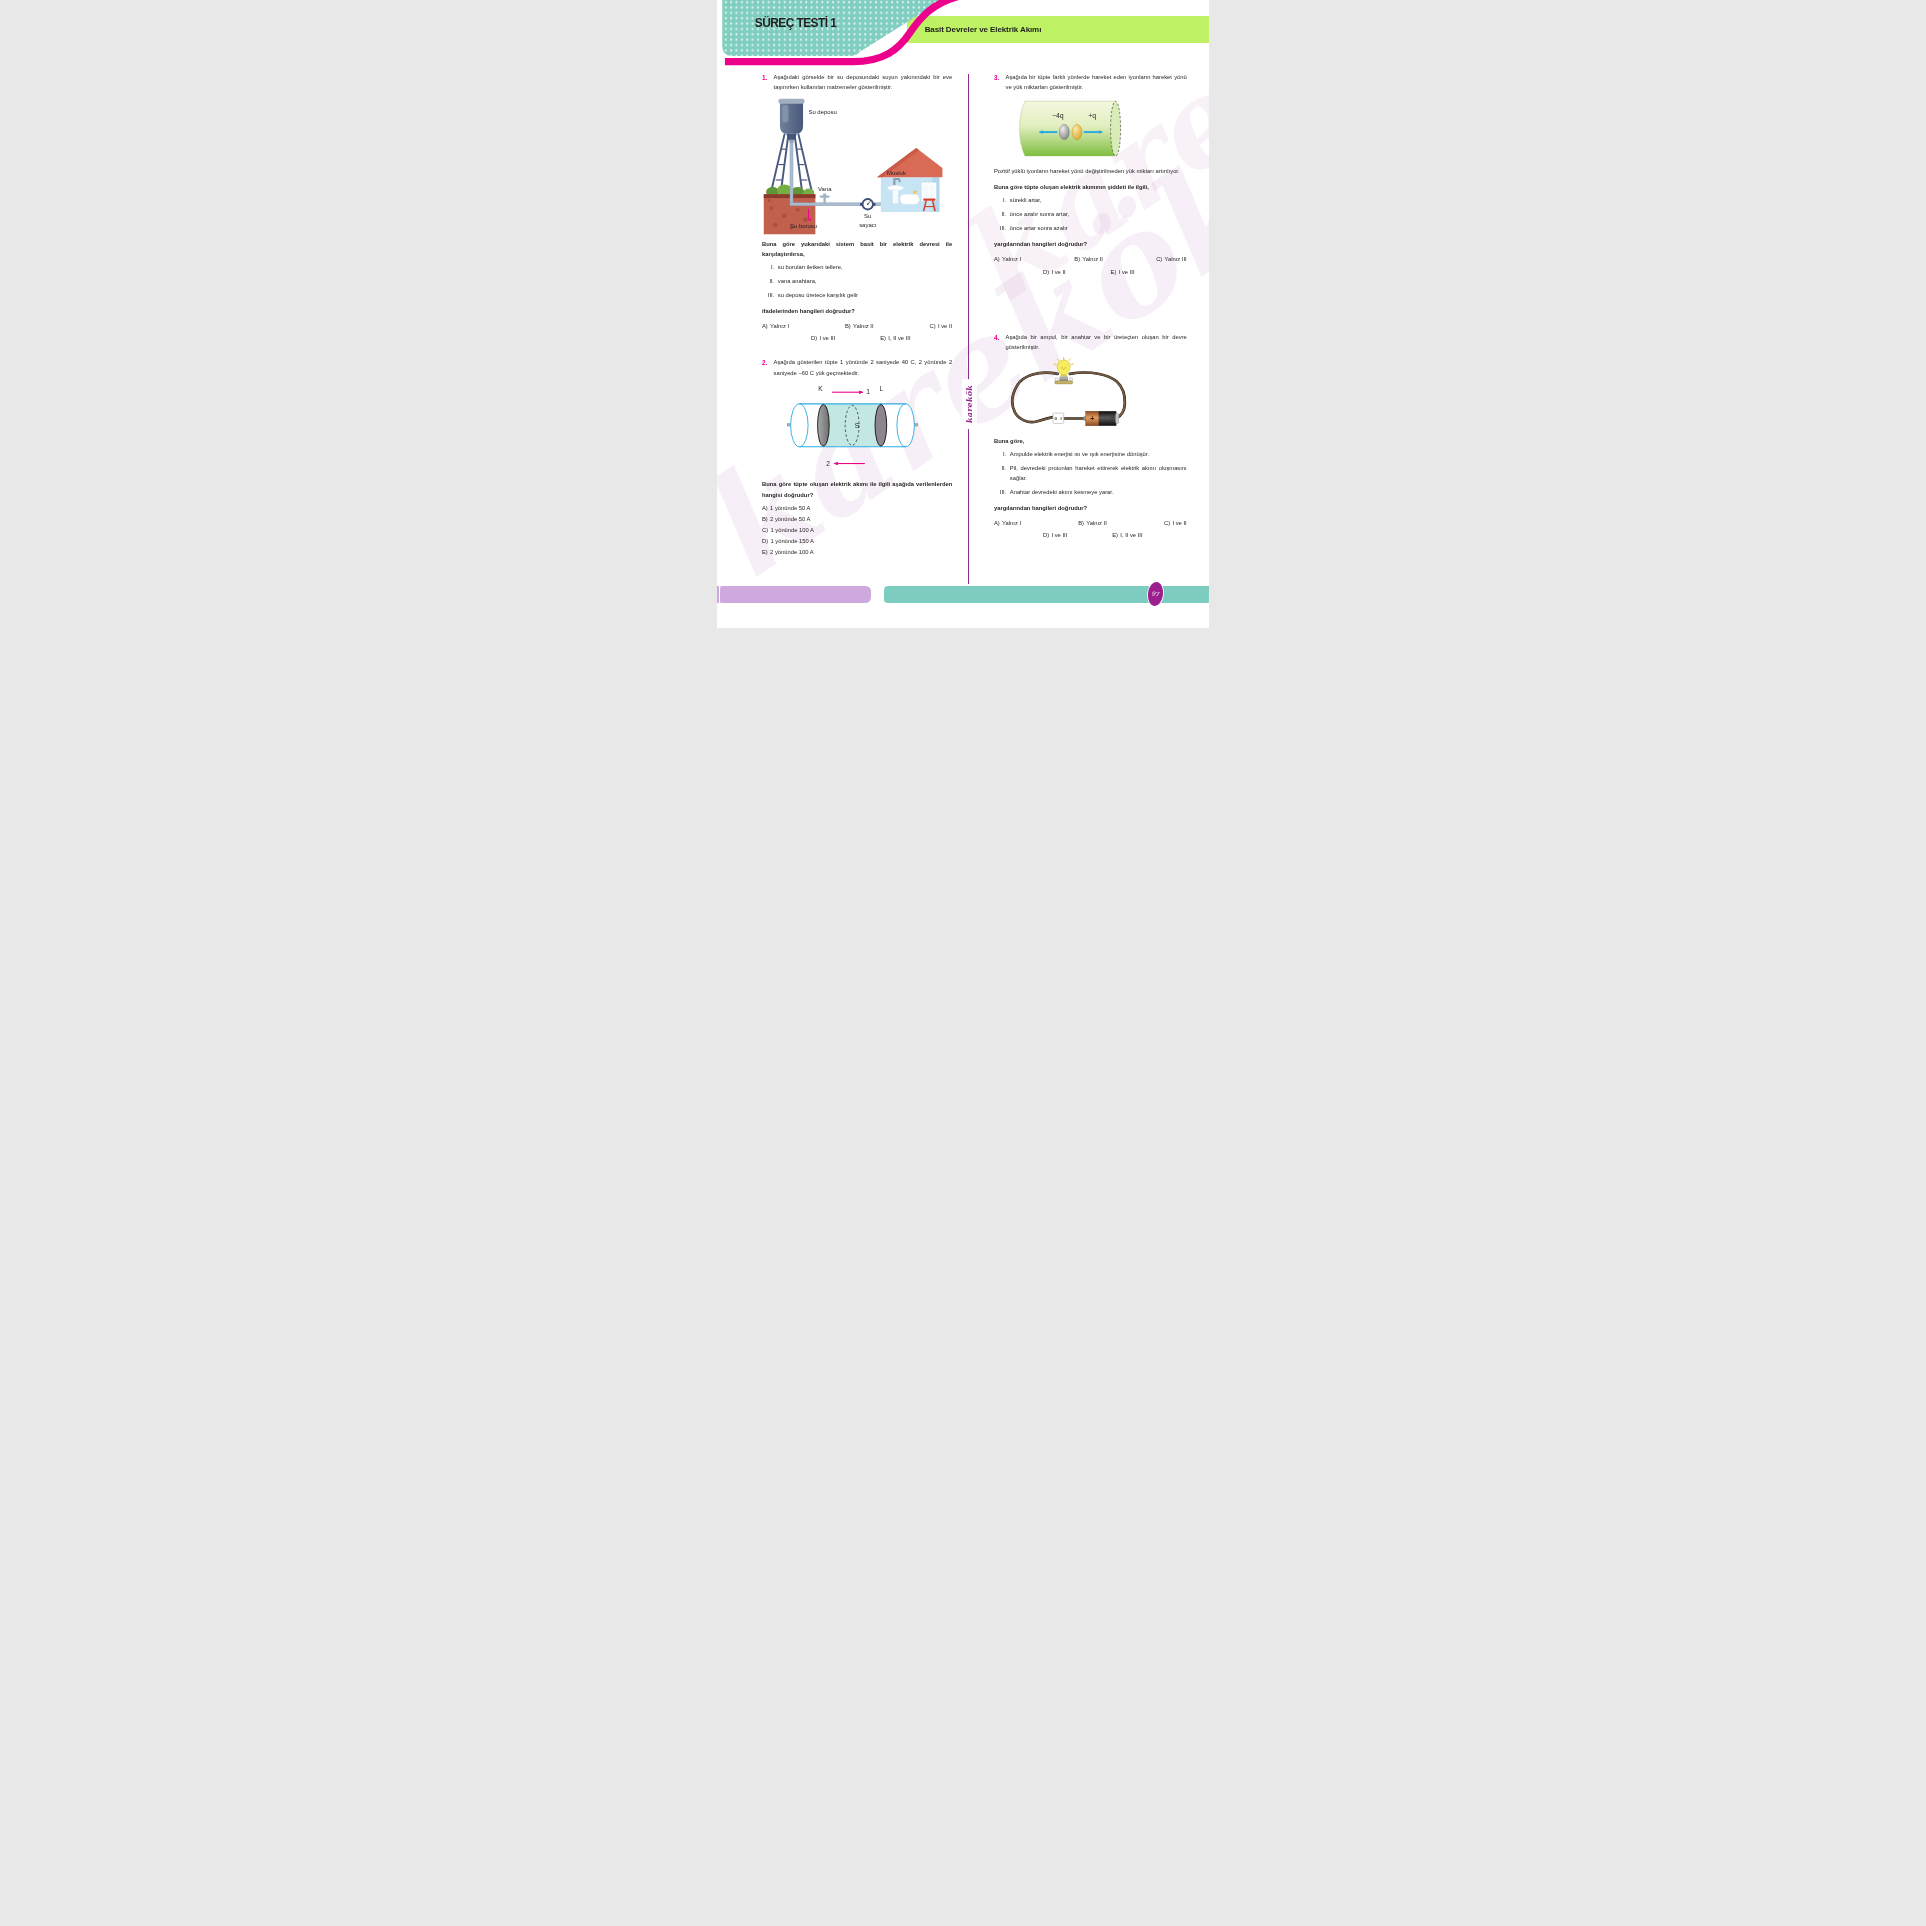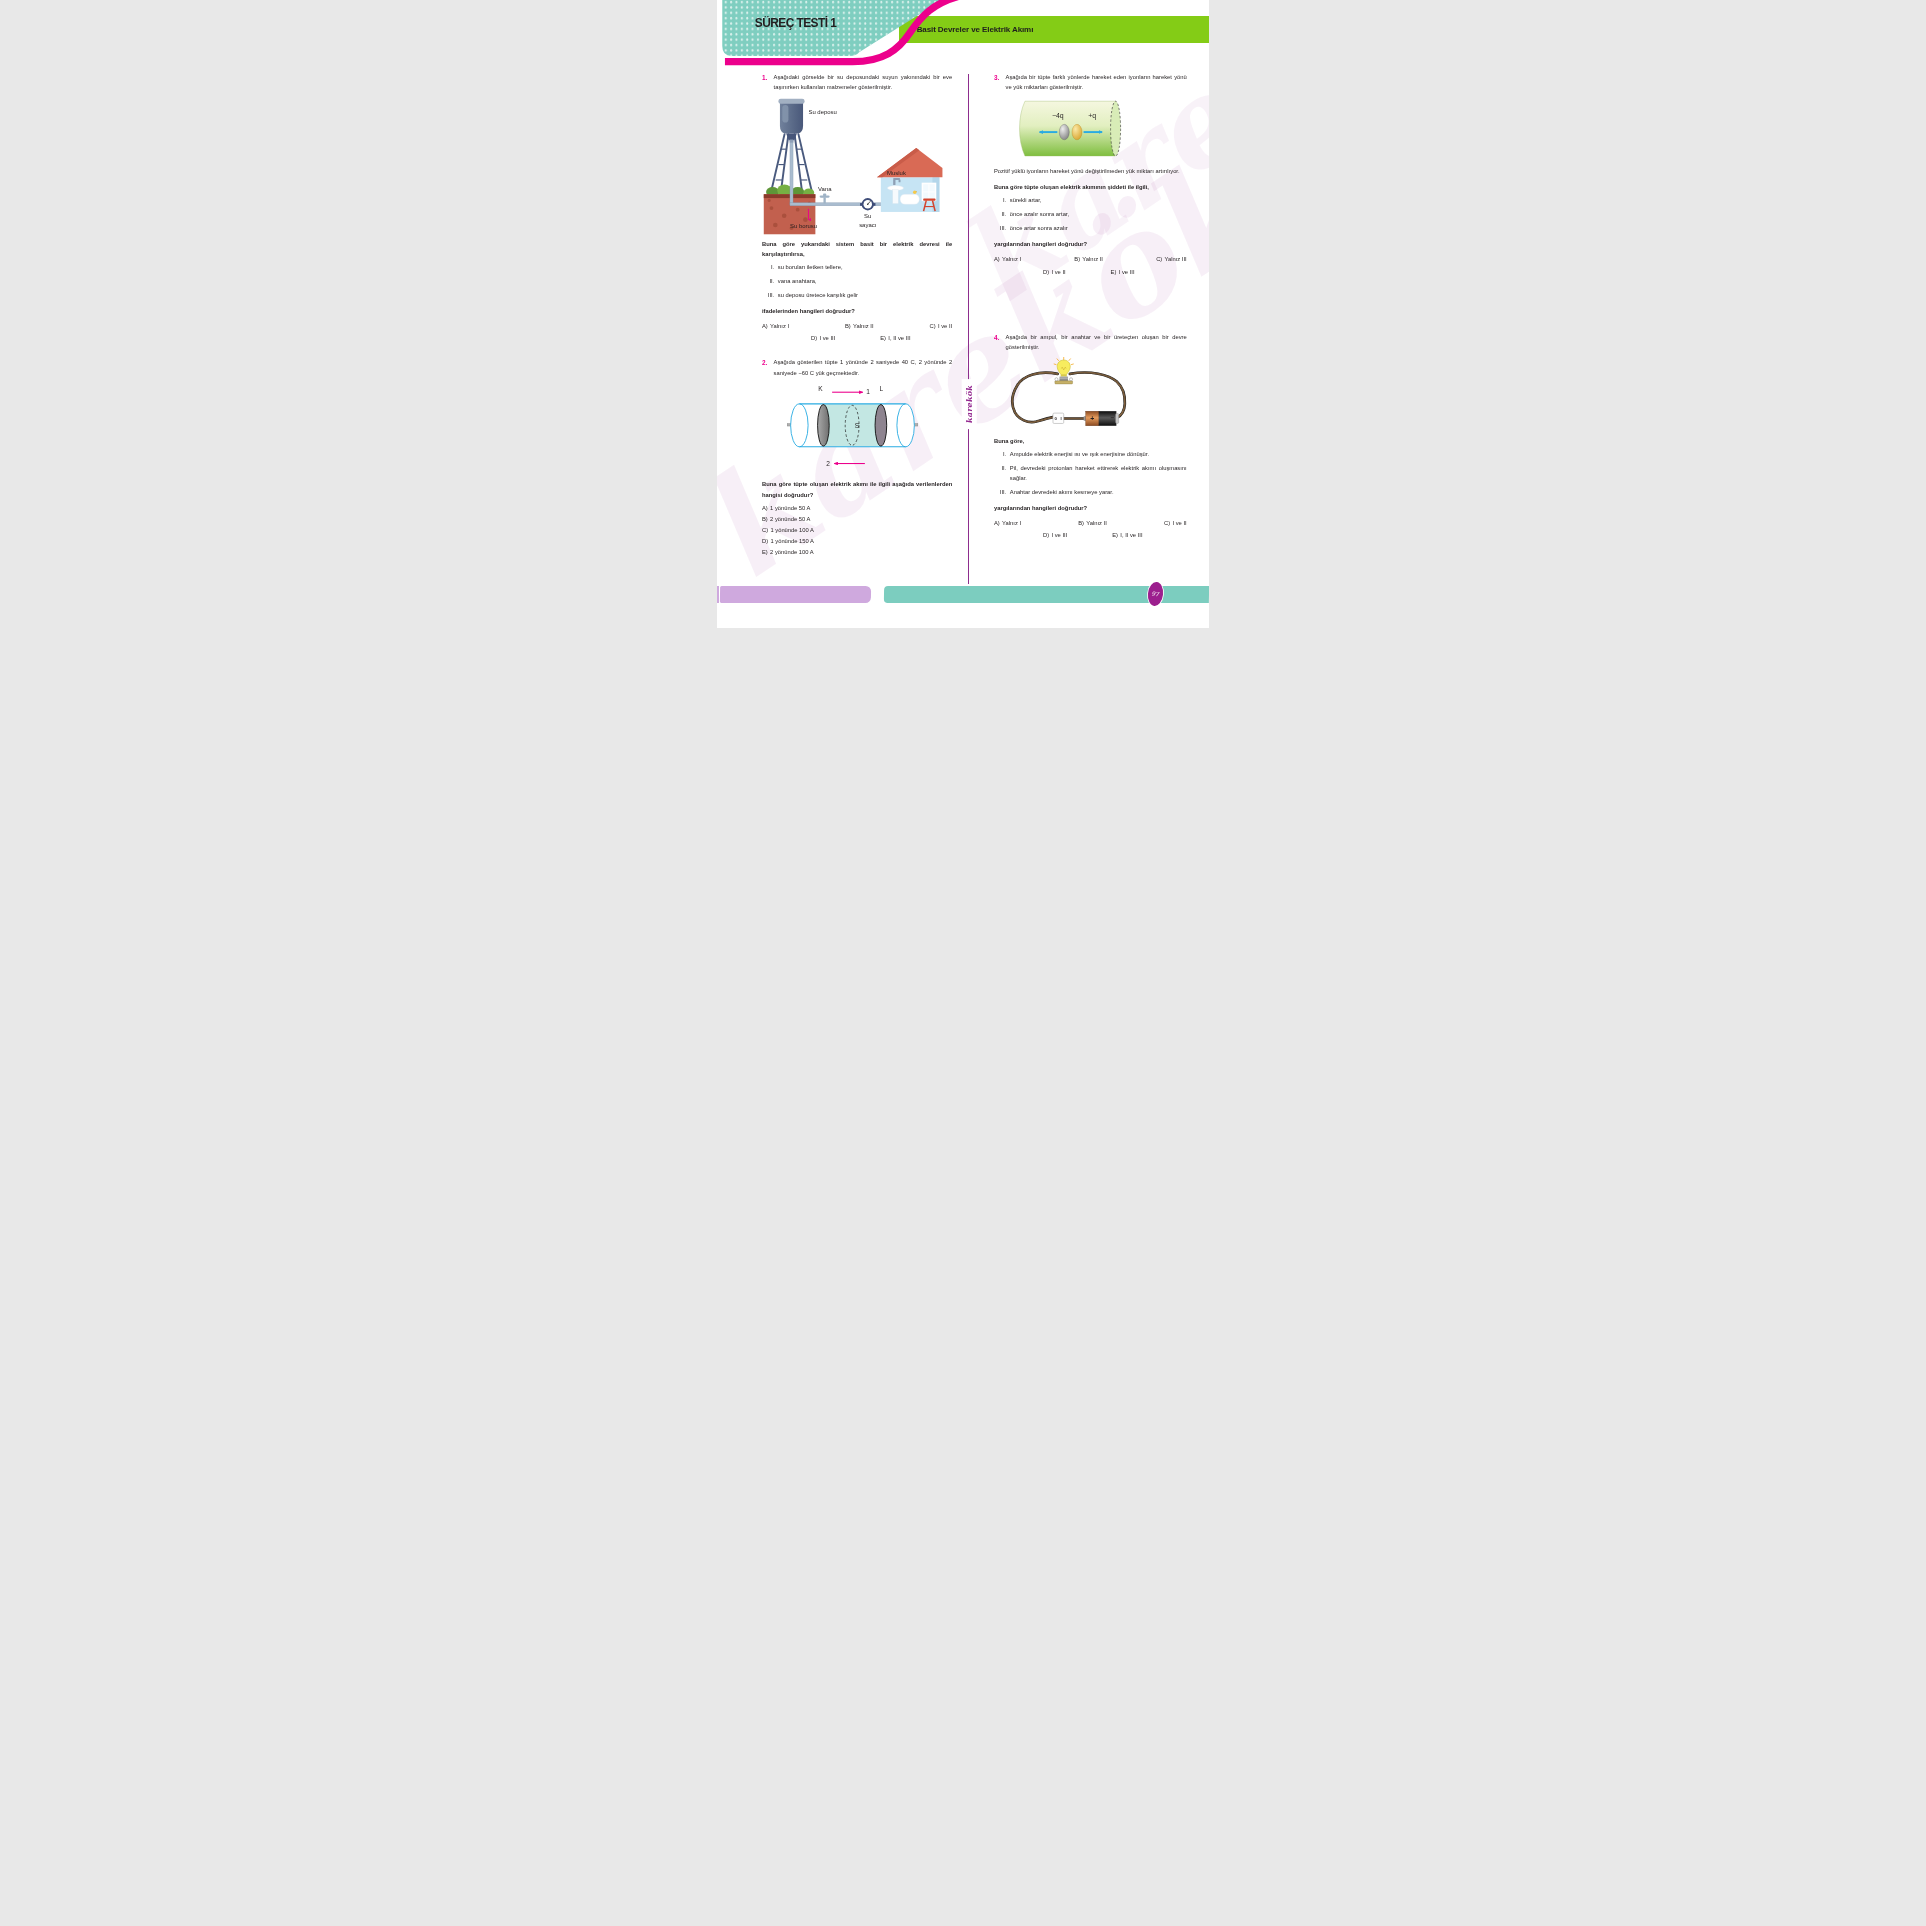--- a/index.html
+++ b/index.html
@@ -6,21 +6,21 @@
   .page{position:relative;width:492px;height:628px;margin:0 auto;background:#ffffff;
         overflow:hidden;font-family:"Liberation Sans",sans-serif;color:#231F20;}
 
   
   .wm{position:absolute;z-index:0;font-family:"DejaVu Serif",serif;font-style:italic;font-weight:bold;
       color:#93278F;white-space:nowrap;pointer-events:none;line-height:1;}
   .wm1{left:-46px;top:293px;font-size:139px;opacity:.065;transform:rotate(-34deg);}
   .wm2{left:220px;top:58px;font-size:119px;opacity:.055;transform:rotate(-34deg);}
 
   
-  .band{position:absolute;left:182px;right:0;top:16px;height:27px;background:#84cc16;z-index:1;
+  .band{position:absolute;left:190px;right:0;top:16px;height:27px;background:#bef264;z-index:1;
         display:flex;align-items:center;}
   .band-text{margin-left:17.7px;font-size:8px;font-weight:bold;letter-spacing:-0.1px;color:#1E1E1E;}
   .header-deco{position:absolute;left:0;top:0;z-index:2;pointer-events:none;}
   .test-title{position:absolute;left:34px;top:16px;width:89px;z-index:3;text-align:center;
         font-size:12.7px;font-weight:900;letter-spacing:-0.6px;transform:scaleX(.94);color:#231F20;}
 
   
   .columns{position:absolute;top:72px;left:0;right:0;z-index:1;display:flex;}
   .col{width:246px;box-sizing:border-box;}
   .col-left{padding:0 10.8px 0 45px;}

